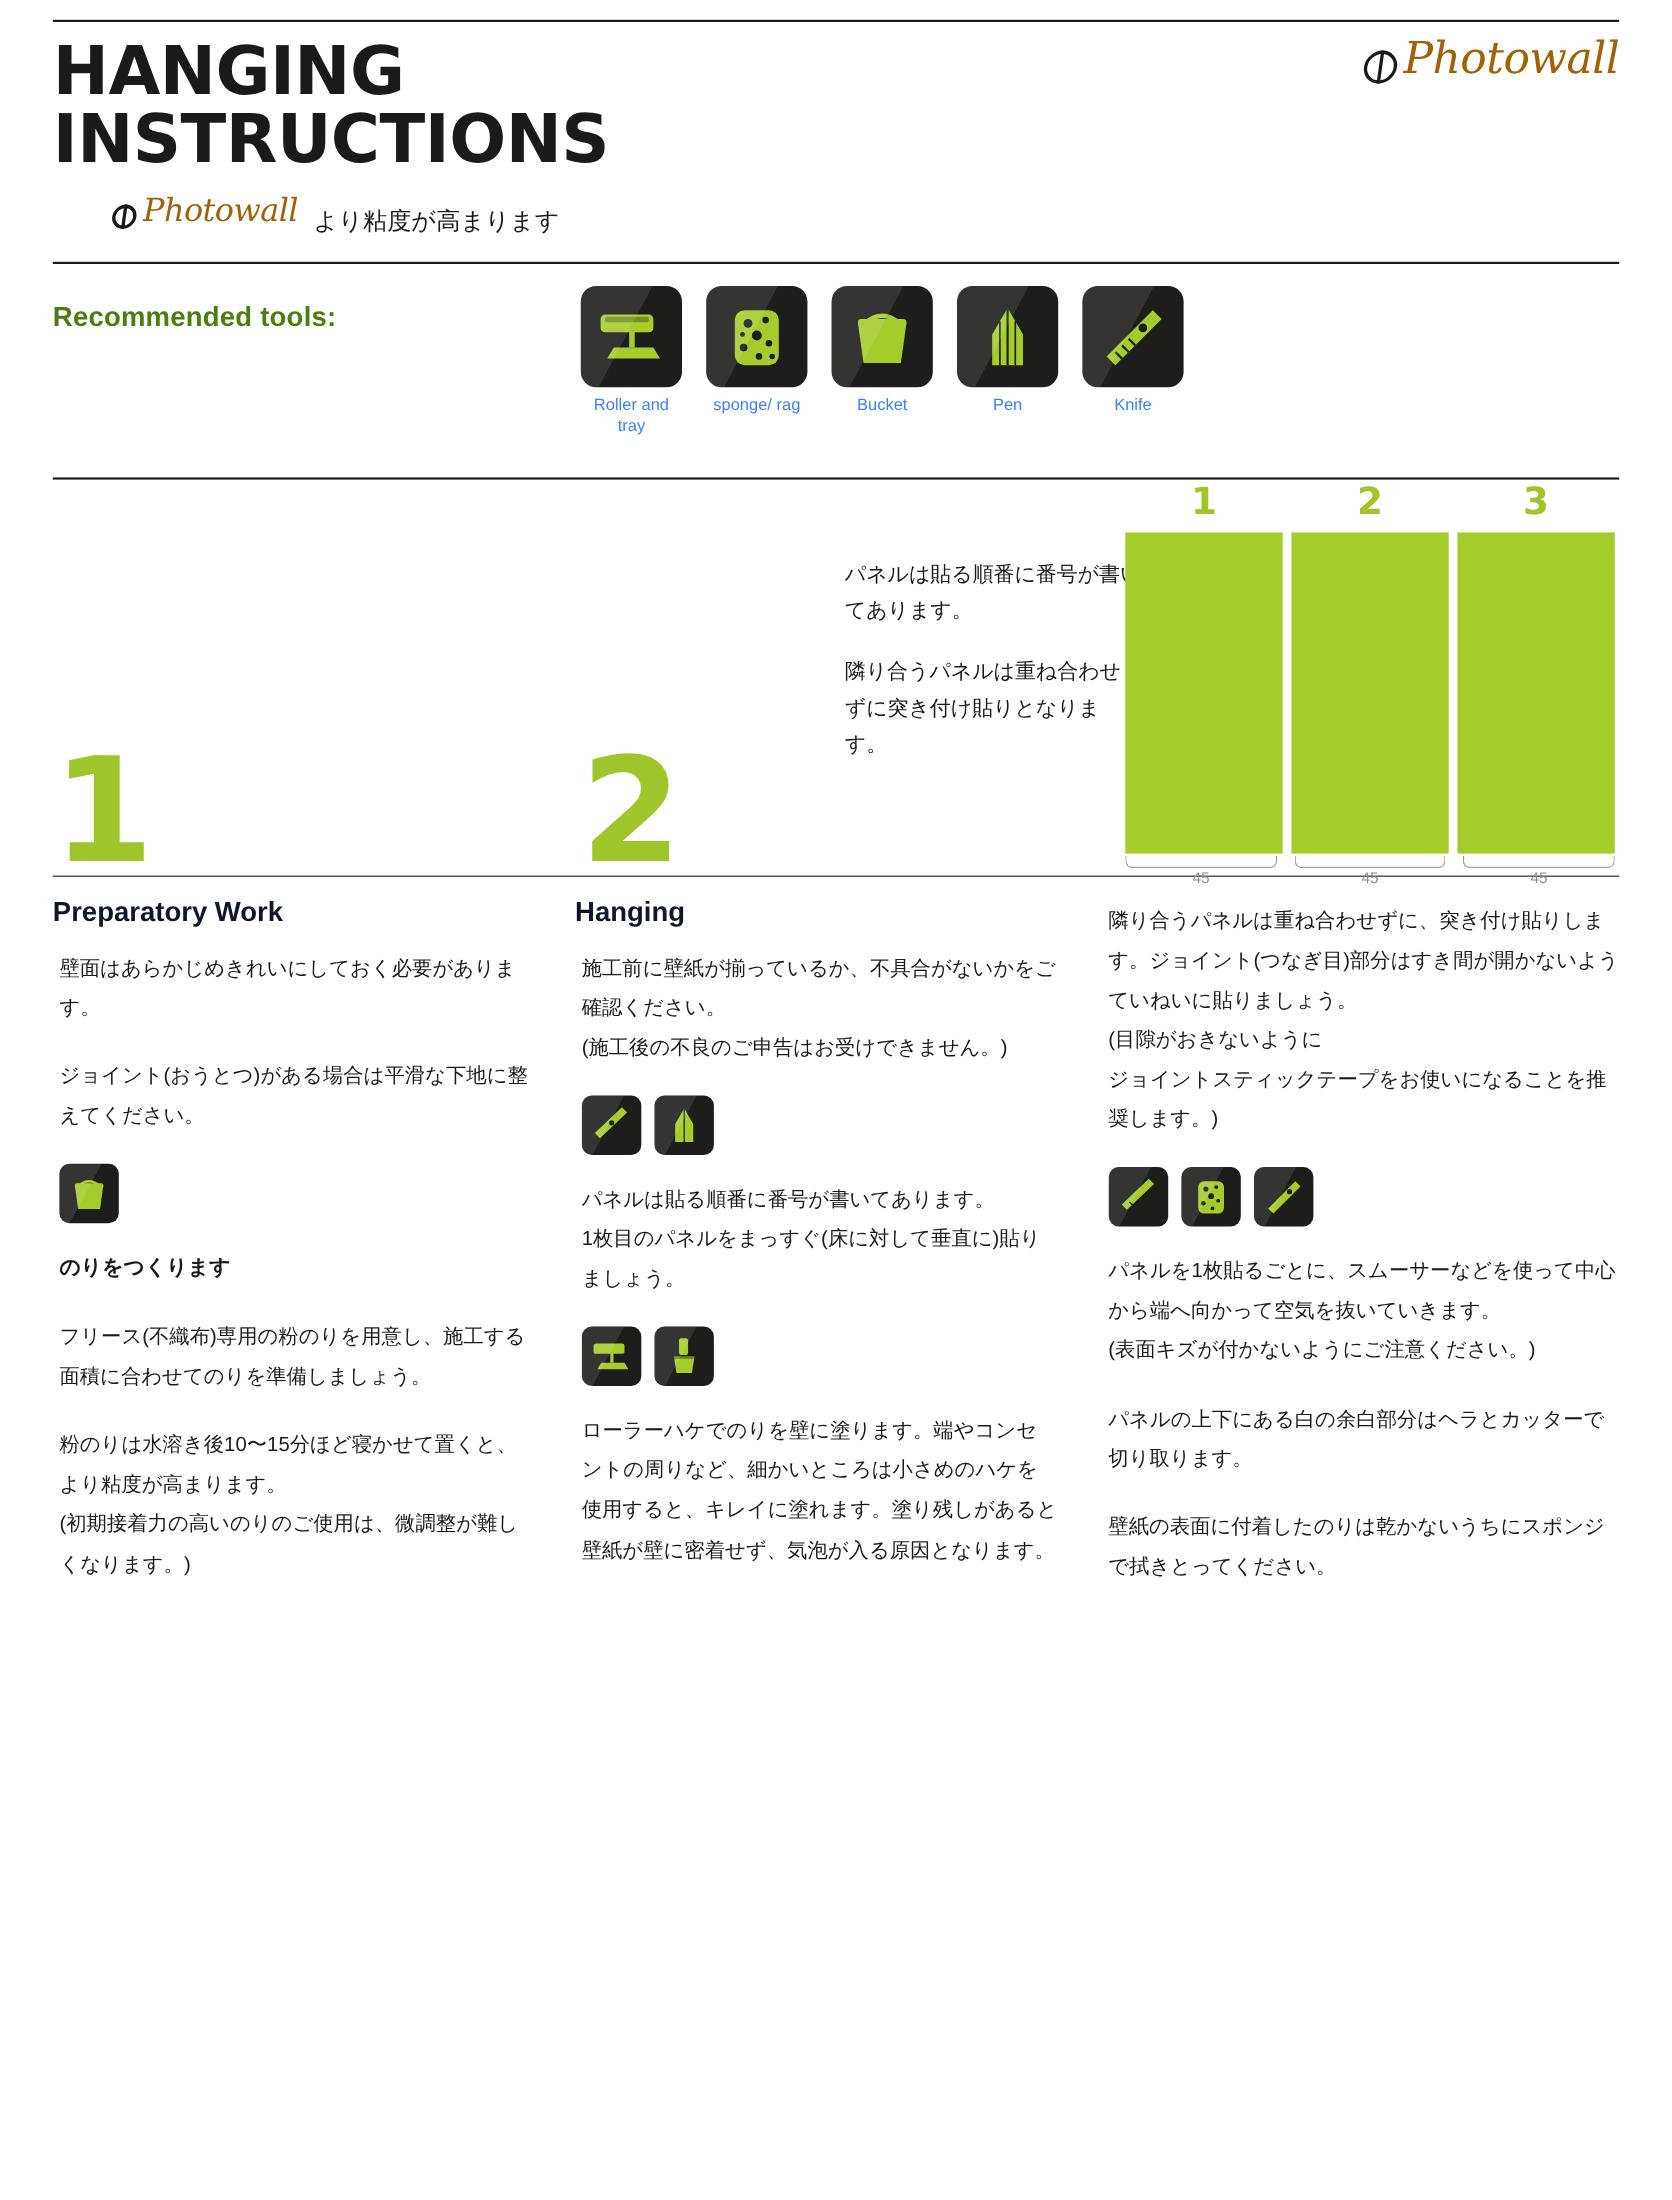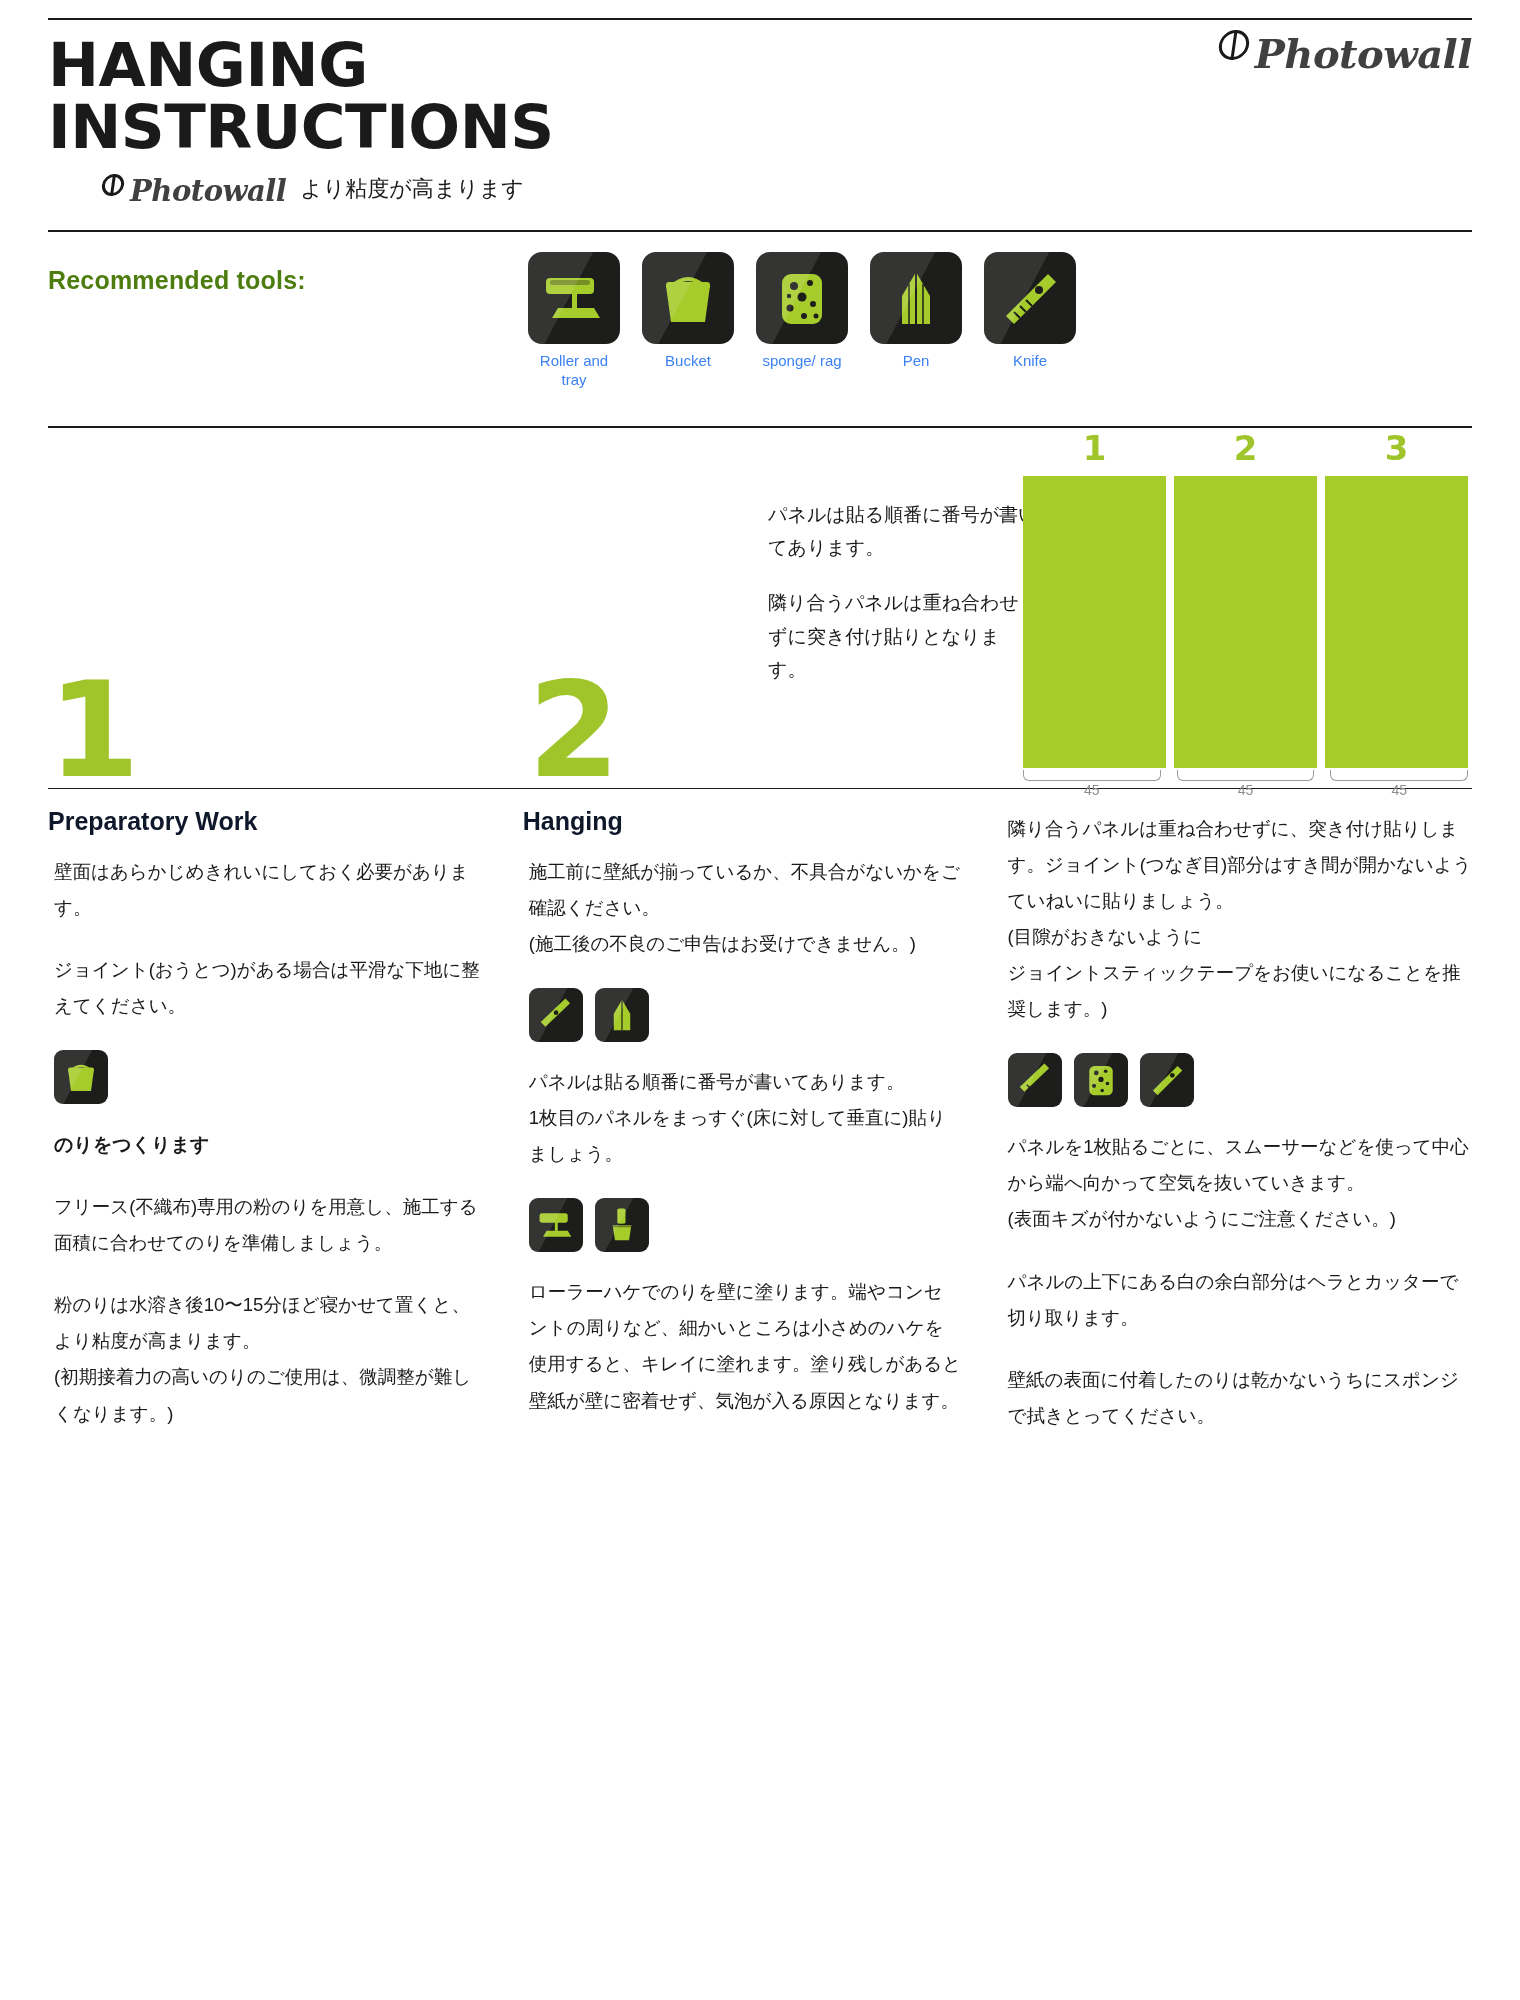--- a/index.html
+++ b/index.html
@@ -36,27 +36,27 @@
     font-family: "DejaVu Sans", sans-serif;
     font-weight: bold;
     font-size: 61px;
     line-height: 1.02;
     letter-spacing: -0.5px;
     color: #1a1a1a;
     margin: 0;
   }
   .brand-logo {
     display: inline-flex;
-    align-items: flex-start;
+    align-items: flex-end;
     gap: 6px;
     font-family: "DejaVu Serif", serif;
     font-style: italic;
-    font-weight: bold;
+    font-weight: normal;
     font-size: 34px;
-    color: #404040;
+    color: #a16207;
     letter-spacing: -0.5px;
   }
   .brand-logo .mark {
     display: inline-block;
     width: 26px; height: 26px;
     border: 3px solid #1a1a1a;
     border-radius: 50% 50% 50% 50%;
     position: relative;
     transform: skewX(-8deg);
   }
@@ -301,48 +301,48 @@
               <path d="M30 56 h36 l6 10 h-48 z" fill="#a6cc2c"></path>
               <rect x="22" y="28" width="40" height="5" rx="2" fill="#1d1d1b" opacity="0.35"></rect>
             </svg>
           </div>
           <div class="tool-caption">Roller and tray</div>
         </div>
 
         <div class="tool-item">
           <div class="icon-box">
             <svg width="92" height="92" viewBox="0 0 92 92">
-              <path d="M24 34 h44 l-5 36 h-34 z" fill="#a6cc2c"></path>
-              <path d="M30 34 q16 -14 32 0" stroke="#a6cc2c" stroke-width="4" fill="none"></path>
-              <rect x="24" y="30" width="44" height="7" rx="3" fill="#a6cc2c"></rect>
-            </svg>
-          </div>
-          <div class="tool-caption">Bucket</div>
-        </div>
-
-        <div class="tool-item">
-          <div class="icon-box">
-            <svg width="92" height="92" viewBox="0 0 92 92">
               <rect x="26" y="22" width="40" height="50" rx="9" fill="#a6cc2c"></rect>
               <circle cx="38" cy="34" r="4" fill="#1d1d1b"></circle>
               <circle cx="54" cy="31" r="3" fill="#1d1d1b"></circle>
               <circle cx="46" cy="45" r="4.5" fill="#1d1d1b"></circle>
               <circle cx="34" cy="56" r="3.5" fill="#1d1d1b"></circle>
               <circle cx="57" cy="52" r="3" fill="#1d1d1b"></circle>
               <circle cx="48" cy="64" r="3" fill="#1d1d1b"></circle>
               <circle cx="60" cy="64" r="2.5" fill="#1d1d1b"></circle>
               <circle cx="33" cy="44" r="2.2" fill="#1d1d1b"></circle>
             </svg>
           </div>
           <div class="tool-caption">sponge/ rag</div>
         </div>
 
         <div class="tool-item">
           <div class="icon-box">
             <svg width="92" height="92" viewBox="0 0 92 92">
+              <path d="M24 34 h44 l-5 36 h-34 z" fill="#a6cc2c"></path>
+              <path d="M30 34 q16 -14 32 0" stroke="#a6cc2c" stroke-width="4" fill="none"></path>
+              <rect x="24" y="30" width="44" height="7" rx="3" fill="#a6cc2c"></rect>
+            </svg>
+          </div>
+          <div class="tool-caption">Bucket</div>
+        </div>
+
+        <div class="tool-item">
+          <div class="icon-box">
+            <svg width="92" height="92" viewBox="0 0 92 92">
               <path d="M46 20 L60 44 L60 72 L32 72 L32 44 Z" fill="#a6cc2c"></path>
               <path d="M46 20 L46 72" stroke="#1d1d1b" stroke-width="2"></path>
               <path d="M39 32 L39 72" stroke="#1d1d1b" stroke-width="1.5"></path>
               <path d="M53 32 L53 72" stroke="#1d1d1b" stroke-width="1.5"></path>
             </svg>
           </div>
           <div class="tool-caption">Pen</div>
         </div>
 
         <div class="tool-item">

